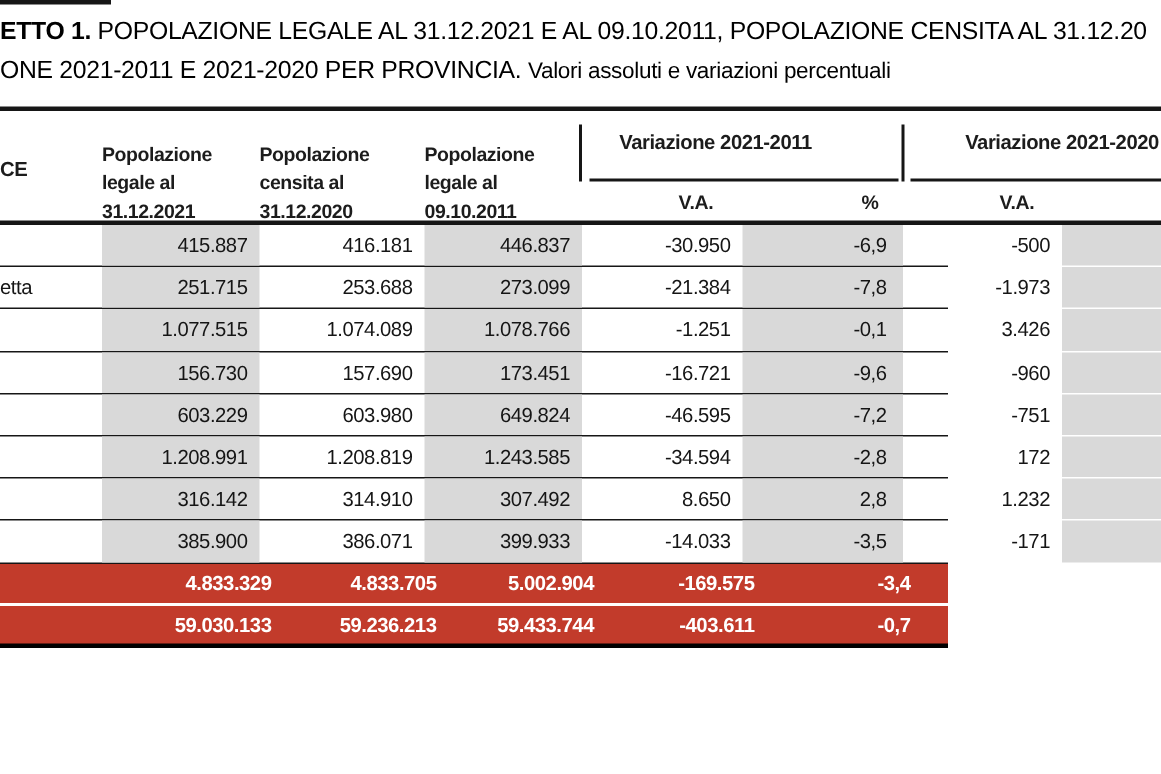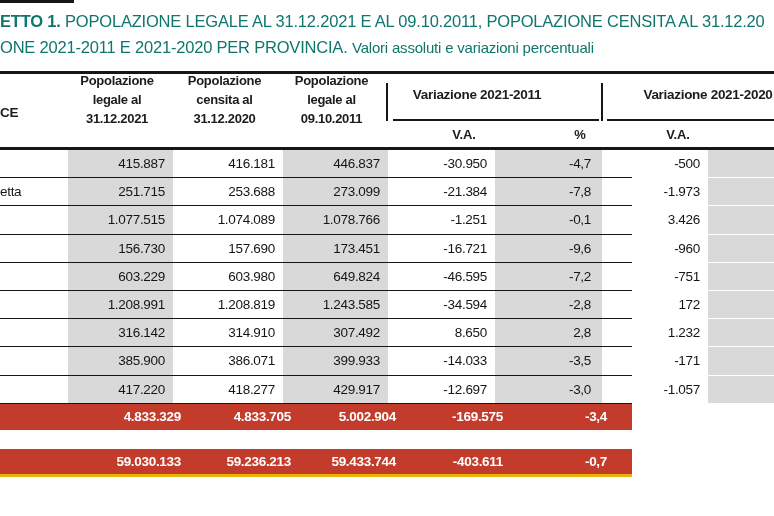--- a/index.html
+++ b/index.html
@@ -4,35 +4,35 @@
 <style>
   * { margin:0; padding:0; box-sizing:border-box; }
   html,body { background:#fff; }
   .canvas {
     position:relative; width:774px; height:516px; overflow:hidden;
     font-family:"Liberation Sans", sans-serif; background:#fff;
   }
   .top-stub { position:absolute; left:0; top:0; width:74px; height:3px; background:#161616; }
 
   
-  .title-block { position:absolute; left:0; top:12px; width:774px; overflow:hidden; white-space:nowrap; color:#0f766e; }
+  .title-block { position:absolute; left:0; top:12px; width:774px; overflow:hidden; white-space:nowrap; color:#000000; }
   .title-line1 { font-size:16.5px; letter-spacing:-0.2px; }
   .title-line1 b { font-weight:bold; }
   .title-line2 { font-size:16.5px; margin-top:7px; letter-spacing:-0.2px; }
   .title-line2 .small { font-size:15px; }
 
   
   .tbl { position:absolute; left:0; top:71px; width:774px; }
   .tbl-top-border { position:absolute; left:0; top:0; width:774px; height:3px; background:#161616; }
 
   
   .thead { position:relative; width:774px; height:79px; border-bottom:3px solid #161616; overflow:hidden; }
   .corner { position:absolute; left:0; top:34px; font-size:13.5px; font-weight:bold; color:#1c1c1c; letter-spacing:-0.2px; }
-  .colhead { position:absolute; top:0; font-size:13px; font-weight:bold; color:#1c1c1c;
-             text-align:center; white-space:pre-line; line-height:19px; letter-spacing:-0.3px; }
+  .colhead { position:absolute; top:22px; font-size:13px; font-weight:bold; color:#1c1c1c;
+             text-align:left; white-space:pre-line; line-height:19px; letter-spacing:-0.3px; }
   .ch1 { left:68px;  width:105px; padding-right:7px; }
   .ch2 { left:173px; width:110px; padding-right:7px; }
   .ch3 { left:283px; width:105px; padding-right:8px; }
   .grouphead { position:absolute; top:16px; font-size:13.5px; font-weight:bold; color:#1c1c1c; text-align:center; letter-spacing:-0.3px; }
   .g1 { left:388px; width:178px; }
   .g2 { left:602px; width:212px; }
   .group-underline { position:absolute; top:48px; height:2px; background:#161616; }
   .u1 { left:393px; width:206px; }
   .u2 { left:607px; width:167px; }
   .subhead { position:absolute; top:56px; width:100px; font-size:13px; font-weight:bold; color:#1c1c1c; text-align:center; letter-spacing:-0.2px; }
@@ -53,21 +53,21 @@
     align-items:center;
     font-size:13.5px; color:#151515; letter-spacing:-0.3px;
   }
   .row .cell { height:100%; display:flex; align-items:center; justify-content:flex-end; overflow:hidden; }
   .row .c0 { justify-content:flex-start; padding-left:0; }
   .row .num { padding-right:8px; }
   .row .pct { padding-right:11px; }
   .row .shade { background:#d9d9d9; }
   .row.total { background:#c23b2b; color:#fff; font-weight:bold; border-bottom:2.6px solid #ffffff;padding-left:16px; }
   .row.total .shade { background:transparent; }
-  .row.total.last { border-bottom:3px solid #eab308;margin-top:17px; }
+  .row.total.last { border-bottom:3px solid #000000; }
 </style>
 </head>
 <body>
 
 <div class="canvas">
 
   <div class="top-stub"></div>
 
   <div class="title-block">
     <div class="title-line1"><b>ETTO 1.</b><span> POPOLAZIONE LEGALE AL 31.12.2021 E AL 09.10.2011, POPOLAZIONE CENSITA AL 31.12.20</span></div>
@@ -100,21 +100,21 @@
     </div>
 
     <div class="tbody">
 
       <div class="row">
         <div class="cell c0"></div>
         <div class="cell num shade">415.887</div>
         <div class="cell num">416.181</div>
         <div class="cell num shade">446.837</div>
         <div class="cell num">-30.950</div>
-        <div class="cell pct shade">-4,7</div>
+        <div class="cell pct shade">-6,9</div>
         <div class="cell num">-500</div>
         <div class="cell shade"></div>
       </div>
 
       <div class="row">
         <div class="cell c0">etta</div>
         <div class="cell num shade">251.715</div>
         <div class="cell num">253.688</div>
         <div class="cell num shade">273.099</div>
         <div class="cell num">-21.384</div>
@@ -182,30 +182,20 @@
         <div class="cell c0"></div>
         <div class="cell num shade">385.900</div>
         <div class="cell num">386.071</div>
         <div class="cell num shade">399.933</div>
         <div class="cell num">-14.033</div>
         <div class="cell pct shade">-3,5</div>
         <div class="cell num">-171</div>
         <div class="cell shade"></div>
       </div>
 
-      <div class="row">
-        <div class="cell c0"></div>
-        <div class="cell num shade">417.220</div>
-        <div class="cell num">418.277</div>
-        <div class="cell num shade">429.917</div>
-        <div class="cell num">-12.697</div>
-        <div class="cell pct shade">-3,0</div>
-        <div class="cell num">-1.057</div>
-        <div class="cell shade"></div>
-      </div>
 
       <div class="row total">
         <div class="cell c0"></div>
         <div class="cell num shade">4.833.329</div>
         <div class="cell num">4.833.705</div>
         <div class="cell num shade">5.002.904</div>
         <div class="cell num">-169.575</div>
         <div class="cell pct shade">-3,4</div>
         <div class="cell num">-376</div>
         <div class="cell shade"></div>

